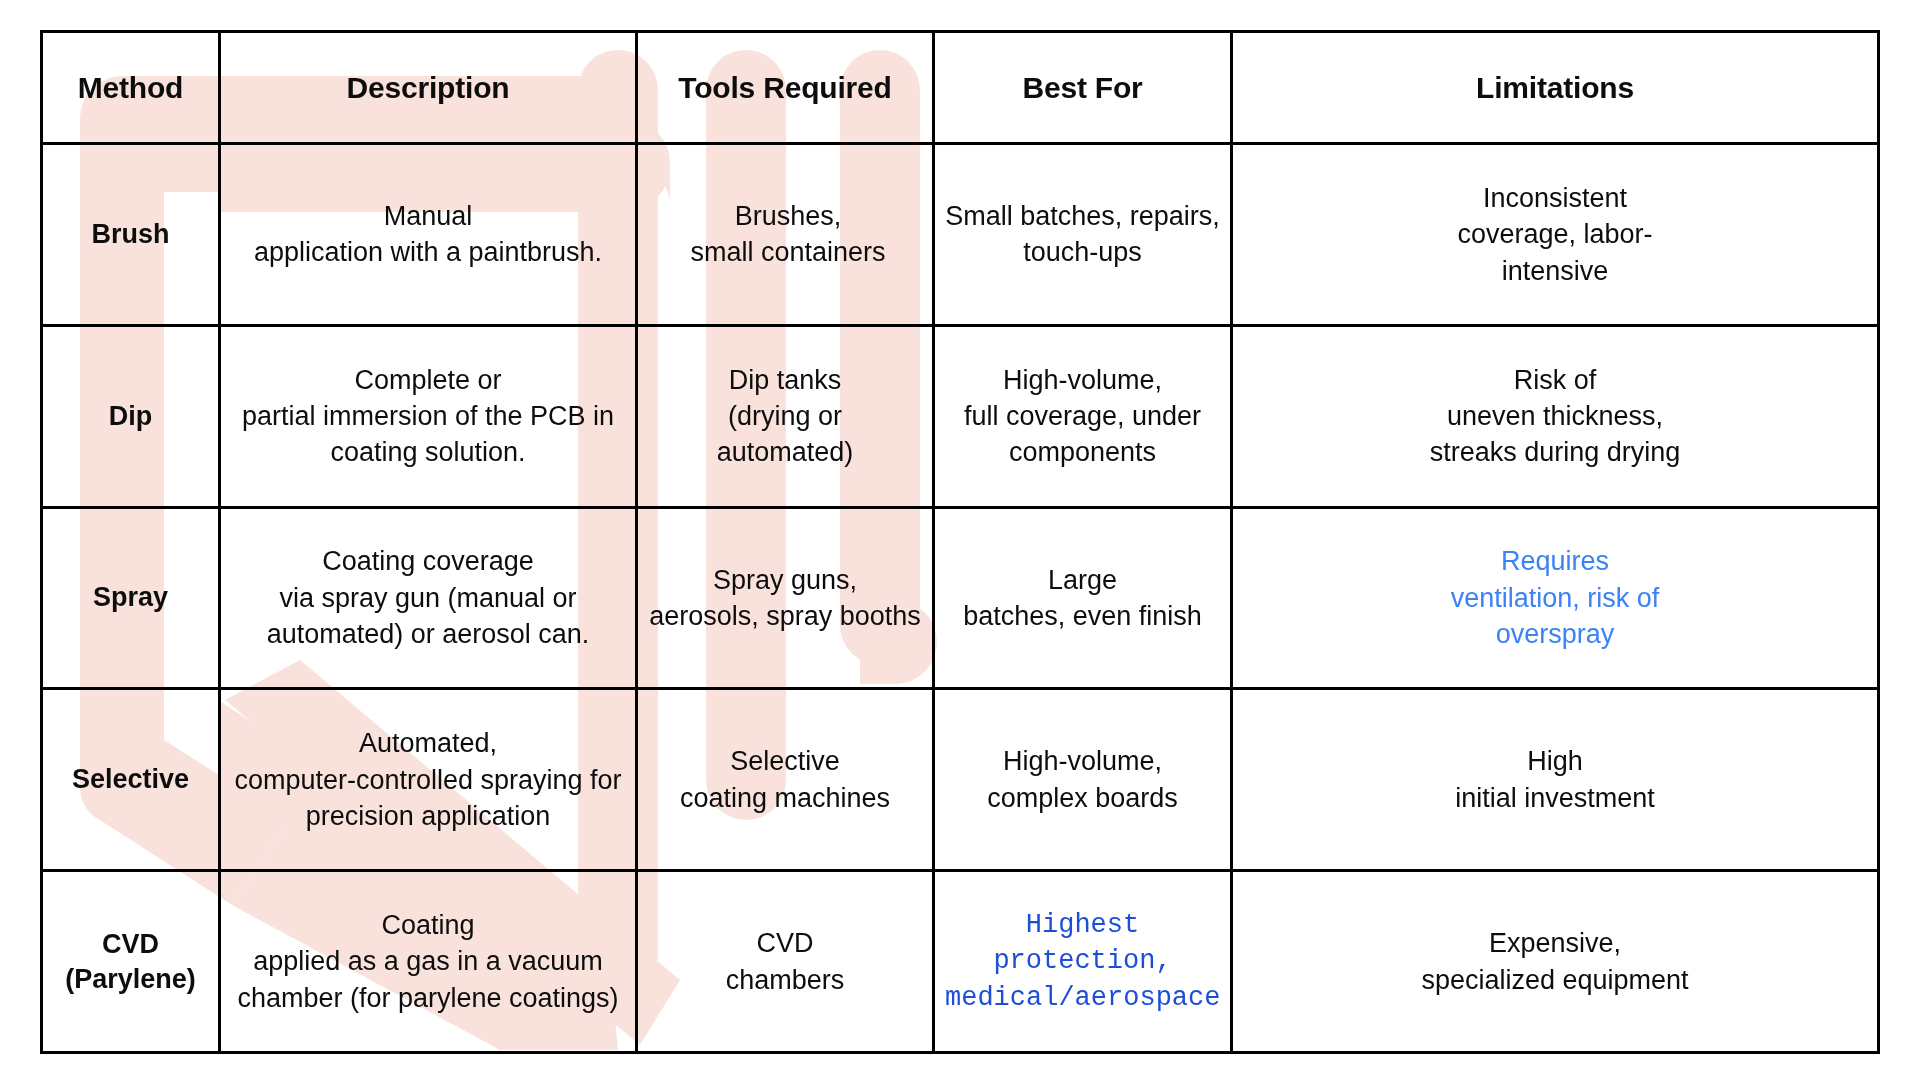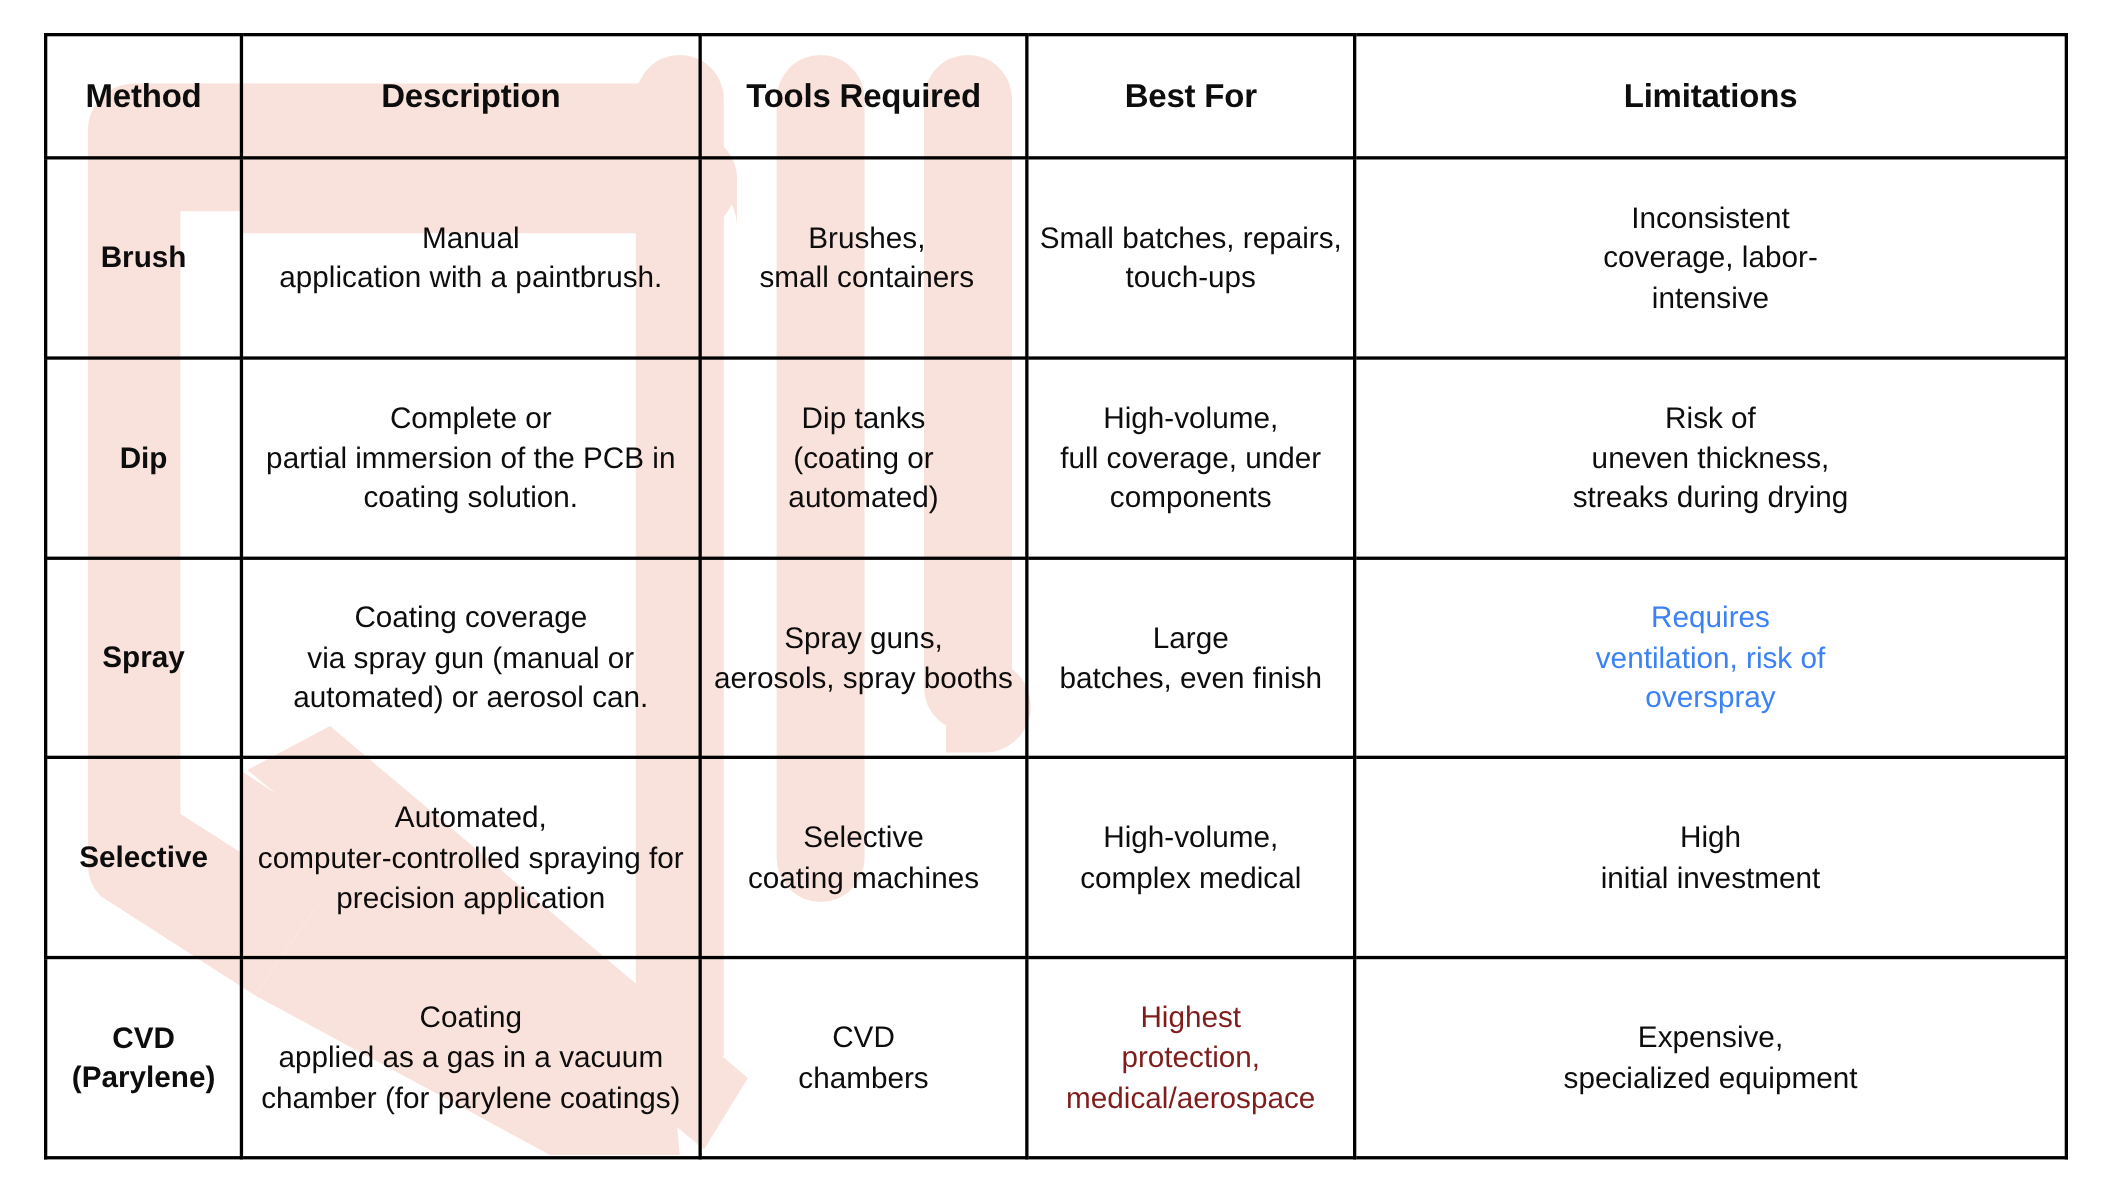--- a/index.html
+++ b/index.html
@@ -235,21 +235,21 @@
           <td class="method-cell" style="border-color: rgb(0, 0, 0); color: rgb(13, 13, 13); text-align: center;">
             <span class="cell-line">Dip</span>
           </td>
           <td style="border-color: rgb(0, 0, 0); color: rgb(13, 13, 13);">
             <span class="cell-line">Complete or</span>
             <span class="cell-line">partial immersion of the PCB in</span>
             <span class="cell-line">coating solution.</span>
           </td>
           <td style="border-color: rgb(0, 0, 0); color: rgb(13, 13, 13);">
             <span class="cell-line">Dip tanks</span>
-            <span class="cell-line">(coating or</span>
+            <span class="cell-line">(drying or</span>
             <span class="cell-line">automated)</span>
           </td>
           <td style="border-color: rgb(0, 0, 0); color: rgb(13, 13, 13);">
             <span class="cell-line">High-volume,</span>
             <span class="cell-line">full coverage, under</span>
             <span class="cell-line">components</span>
           </td>
           <td style="border-color: rgb(0, 0, 0); color: rgb(13, 13, 13);">
             <span class="cell-line">Risk of</span>
             <span class="cell-line">uneven thickness,</span>
@@ -289,21 +289,21 @@
             <span class="cell-line">Automated,</span>
             <span class="cell-line">computer-controlled spraying for</span>
             <span class="cell-line">precision application</span>
           </td>
           <td style="border-color: rgb(0, 0, 0); color: rgb(13, 13, 13);">
             <span class="cell-line">Selective</span>
             <span class="cell-line">coating machines</span>
           </td>
           <td style="border-color: rgb(0, 0, 0); color: rgb(13, 13, 13);">
             <span class="cell-line">High-volume,</span>
-            <span class="cell-line">complex medical</span>
+            <span class="cell-line">complex boards</span>
           </td>
           <td style="border-color: rgb(0, 0, 0); color: rgb(13, 13, 13);">
             <span class="cell-line">High</span>
             <span class="cell-line">initial investment</span>
           </td>
         </tr>
 
         <tr>
           <td class="method-cell" style="border-color: rgb(0, 0, 0); color: rgb(13, 13, 13);">
             <span class="cell-line">CVD</span>
@@ -311,21 +311,21 @@
           </td>
           <td style="border-color: rgb(0, 0, 0); color: rgb(13, 13, 13);">
             <span class="cell-line">Coating</span>
             <span class="cell-line">applied as a gas in a vacuum</span>
             <span class="cell-line">chamber (for parylene coatings)</span>
           </td>
           <td style="border-color: rgb(0, 0, 0); color: rgb(13, 13, 13);">
             <span class="cell-line">CVD</span>
             <span class="cell-line">chambers</span>
           </td>
-          <td style="border-color: rgb(0, 0, 0); color: #7f1d1d;">
+          <td style="border-color: rgb(0, 0, 0); color: #1d4ed8; font-family: Liberation Mono, monospace;">
             <span class="cell-line">Highest</span>
             <span class="cell-line">protection,</span>
             <span class="cell-line">medical/aerospace</span>
           </td>
           <td style="border-color: rgb(0, 0, 0); color: rgb(13, 13, 13);">
             <span class="cell-line">Expensive,</span>
             <span class="cell-line">specialized equipment</span>
           </td>
         </tr>
 

